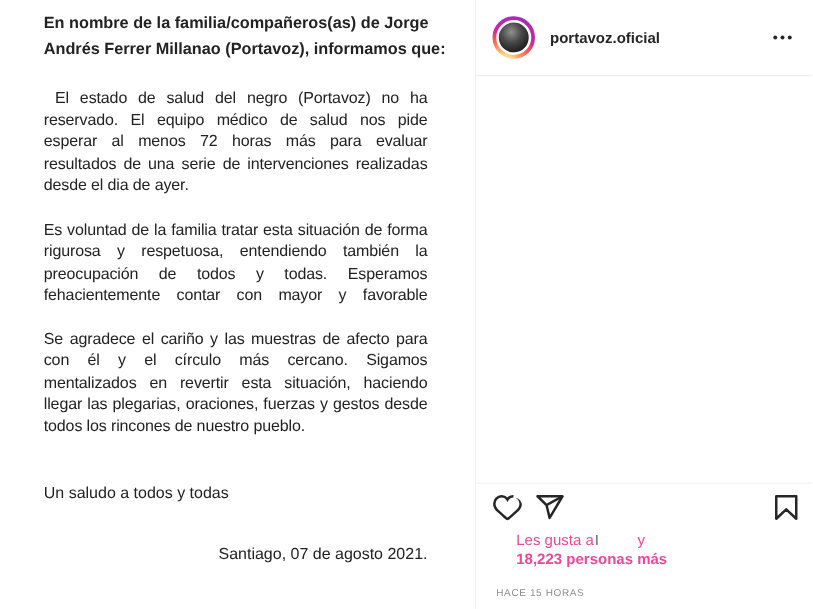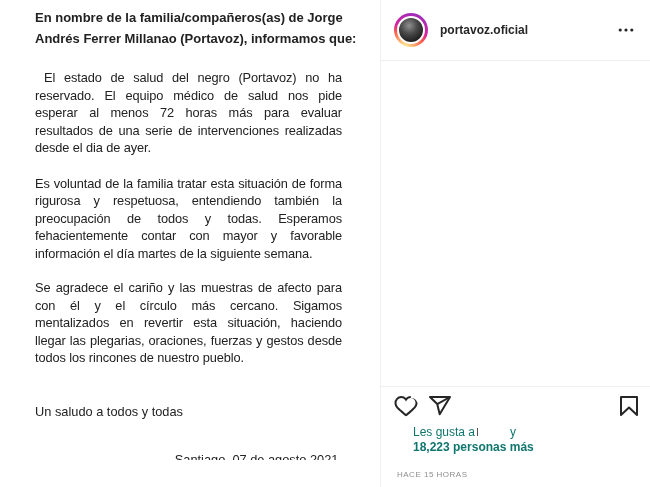--- a/index.html
+++ b/index.html
@@ -57,21 +57,21 @@
   .more-btn { width:24px; height:24px; display:flex; align-items:center; justify-content:center; cursor:pointer; }
 
   .panel-body { flex:1; }
 
   .panel-footer { flex:none; border-top:1px solid #efefef; padding:7px 0 8px 0; }
   .actions { display:flex; align-items:center; padding:0 9px 0 13px; }
   .icon-btn { width:24px; height:24px; flex:none; cursor:pointer; }
   .icon-btn + .icon-btn { margin-left:10px; }
   .actions .spring { flex:1; }
 
-  .likes { margin:7px 0 16px 32px; font-size:12px; line-height:14.5px; color:#0f766e; }
+  .likes { margin:7px 0 16px 32px; font-size:12px; line-height:14.5px; color:#ec4899; }
   .likes .redacted {
     display:inline-block; width:33px; height:8px;
     border-left:1.5px solid #555; margin-left:2px; vertical-align:baseline;
   }
   .likes-count { font-weight:bold; cursor:pointer; }
   .timestamp {
     margin:7px 0 0 16px; font-size:8px; letter-spacing:0.5px;
     color:#8e8e8e; text-transform:uppercase;
   }
 </style>
@@ -91,21 +91,20 @@
         <div class="jl">esperar al menos 72 horas más para evaluar</div>
         <div class="jl">resultados de una serie de intervenciones realizadas</div>
         <div class="jl last">desde el dia de ayer.</div>
       </div>
 
       <div class="para-2">
         <div class="jl">Es voluntad de la familia tratar esta situación de forma</div>
         <div class="jl">rigurosa y respetuosa, entendiendo también la</div>
         <div class="jl">preocupación de todos y todas. Esperamos</div>
         <div class="jl">fehacientemente contar con mayor y favorable</div>
-        <div class="jl last">información el día martes de la siguiente semana.</div>
       </div>
 
       <div class="para-3">
         <div class="jl">Se agradece el cariño y las muestras de afecto para</div>
         <div class="jl">con él y el círculo más cercano. Sigamos</div>
         <div class="jl">mentalizados en revertir esta situación, haciendo</div>
         <div class="jl">llegar las plegarias, oraciones, fuerzas y gestos desde</div>
         <div class="jl last">todos los rincones de nuestro pueblo.</div>
       </div>
 

